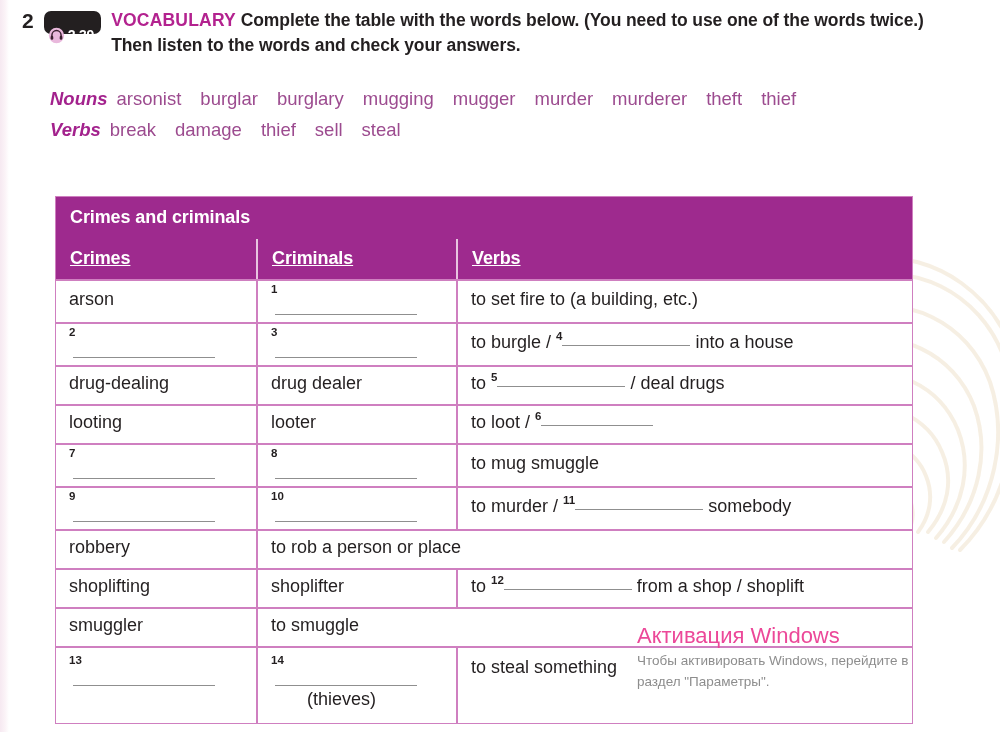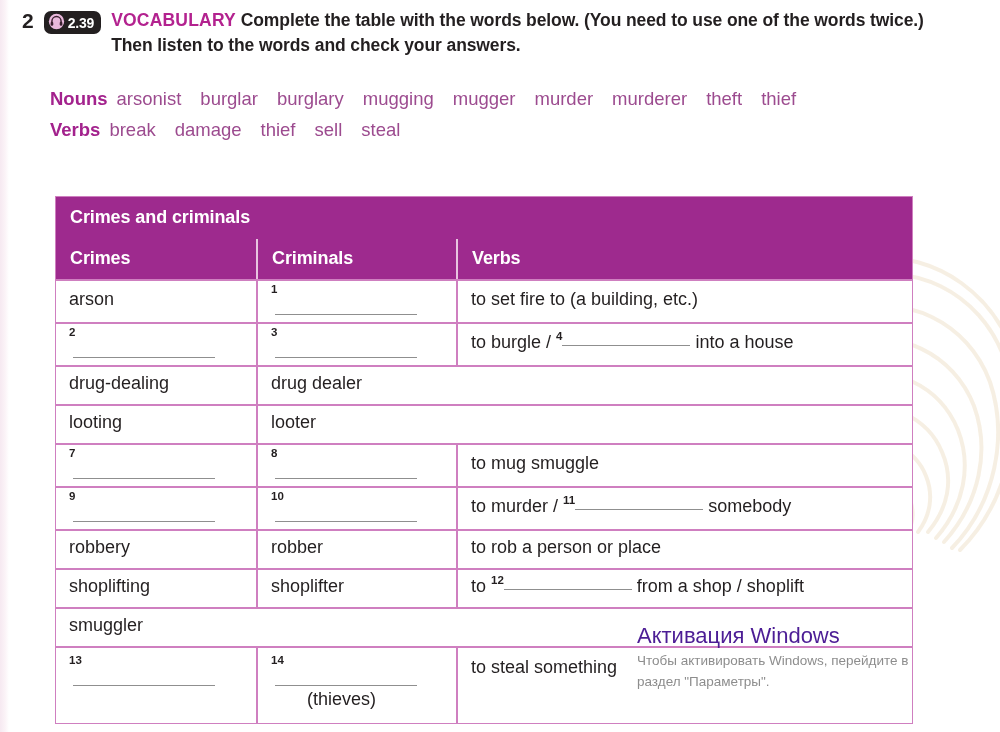--- a/index.html
+++ b/index.html
@@ -28,60 +28,61 @@
     position:absolute; left:22px; top:8px; right:60px;
   }
   .ex-row{ display:flex; align-items:flex-start; gap:10px; }
   #exercise-number{
     font-size:21px; font-weight:bold; color:#231f20; line-height:26px;
     flex:0 0 auto;
   }
   #audio-badge{
     flex:0 0 auto; margin-top:3px;
     background:#231f20; color:#ffffff;
-    border-radius:7px; height:23px; padding:1px 7px 0 4px;
-    display:inline-flex; align-items:center; gap:3px;
+    border-radius:7px; height:23px; padding:16px 7px 0 4px;
+    display:inline-flex; gap:3px;
     font-size:14px; font-weight:bold; letter-spacing:-.2px;
   }
   #headphones-icon{ display:block; }
   #instruction-block{ flex:1 1 auto; }
   #instruction-text{
     font-size:17.5px; line-height:25px; color:#231f20; font-weight:bold;
     letter-spacing:-.1px;
   }
   #vocabulary-label{ color:#b3228f; font-weight:bold; letter-spacing:.2px; }
   .instr-normal{ font-weight:bold; color:#231f20; }
 
   
   #word-bank{
     position:absolute; left:50px; top:83px; right:70px;
     font-size:18.5px; line-height:31px; color:#9c4b8f;
   }
   .bank-line{ display:block; }
-  .bank-label{ font-weight:bold; color:#a3228d; margin-right:9px; }
+  .bank-label{ font-weight:bold; color:#a3228d; margin-right:9px;font-style:italic; }
   .bank-word{ margin-right:19px; color:#9c4b8f; }
 
   
   #crimes-table{
     position:absolute; left:55px; top:196px;
     width:858px;
     border:1px solid #cf7fc0;
     background:#fff;
   }
   #table-caption{
     background:#9e2a8e; color:#fff;
     font-size:18px; font-weight:bold; letter-spacing:-.1px;
     padding:10px 14px 11px 14px;
   }
   .thead-row{ display:flex; background:#9e2a8e; }
   .thead-cell{
     color:#fff; font-size:18px; font-weight:bold;
     padding:9px 14px 10px 14px;
     border-left:2px solid #e8c4e0;
     letter-spacing:-.1px;
+    text-decoration:underline;
   }
   .thead-cell:first-child{ border-left:none; }
   .trow{ display:flex; border-top:2px solid #cf7fc0; }
   .tcell{
     font-size:18px; color:#231f20;
     padding:3px 12px 7px 13px;
     border-left:2px solid #cf7fc0;
     line-height:25px;
     display:flex; flex-direction:column; justify-content:center;
     min-height:37px;
@@ -104,21 +105,21 @@
   .blank-inline-wide{ width:128px; position:relative; top:-2px; }
   .numbered-cell{ align-items:flex-start; }
   .numline{ display:block; line-height:13px; }
   .plural-note{ display:block; line-height:27px;margin-left:36px; }
 
   
   #windows-watermark{
     position:absolute; left:637px; top:622px;
     color:#8a8a8a; pointer-events:none; user-select:none;
   }
-  #wm-title{ font-size:22px; line-height:28px; color:#4c1d95; }
+  #wm-title{ font-size:22px; line-height:28px; color:#ec4899; }
   #wm-sub{ font-size:13.5px; line-height:21px; color:#8d8d8d; }
 </style>
 </head>
 <body>
 
 <div id="left-edge-strip"></div>
 
 <div id="right-decor">
   <svg width="190" height="420" viewBox="0 0 190 420" aria-hidden="true">
     <g fill="none" stroke="#f0e3cd" stroke-width="4" stroke-linecap="round">
@@ -199,24 +200,30 @@
           <span class="sup numline">3</span>
           <span class="blank blank-cellwide"></span>
         </div>
         <div class="tcell c-verbs">
           <span><span>to burgle / </span><span class="sup">4</span><span class="blank blank-inline-wide"></span><span> into a house</span></span>
         </div>
       </div>
       <div class="trow">
         <div class="tcell c-crimes">drug-dealing</div>
         <div class="tcell c-criminals">drug dealer</div>
+        <div class="tcell c-verbs">
+          <span><span>to </span><span class="sup">5</span><span class="blank blank-inline-wide"></span><span> / deal drugs</span></span>
+        </div>
       </div>
       <div class="trow">
         <div class="tcell c-crimes">looting</div>
         <div class="tcell c-criminals">looter</div>
+        <div class="tcell c-verbs">
+          <span><span>to loot / </span><span class="sup">6</span><span class="blank blank-inline"></span></span>
+        </div>
       </div>
       <div class="trow">
         <div class="tcell c-crimes numbered-cell">
           <span class="sup numline">7</span>
           <span class="blank blank-cellwide"></span>
         </div>
         <div class="tcell c-criminals numbered-cell">
           <span class="sup numline">8</span>
           <span class="blank blank-cellwide"></span>
         </div>
@@ -232,34 +239,36 @@
         <div class="tcell c-criminals numbered-cell">
           <span class="sup numline">10</span>
           <span class="blank blank-cellwide"></span>
         </div>
         <div class="tcell c-verbs">
           <span><span>to murder / </span><span class="sup">11</span><span class="blank blank-inline-wide"></span><span> somebody</span></span>
         </div>
       </div>
       <div class="trow">
         <div class="tcell c-crimes">robbery</div>
-        <div class="tcell c-criminals">robber</div>
         <div class="tcell c-verbs">
           <span><span>to rob a person or place</span></span>
         </div>
       </div>
       <div class="trow">
         <div class="tcell c-crimes">shoplifting</div>
         <div class="tcell c-criminals">shoplifter</div>
         <div class="tcell c-verbs">
           <span><span>to </span><span class="sup">12</span><span class="blank blank-inline-wide"></span><span> from a shop / shoplift</span></span>
         </div>
       </div>
       <div class="trow">
         <div class="tcell c-criminals">smuggler</div>
+        <div class="tcell c-verbs">
+          <span><span>to smuggle</span></span>
+        </div>
       </div>
       <div class="trow">
         <div class="tcell c-crimes tall numbered-cell">
           <span class="sup numline">13</span>
           <span class="blank blank-cellwide"></span>
         </div>
         <div class="tcell c-criminals tall numbered-cell">
           <span class="sup numline">14</span>
           <span class="blank blank-cellwide"></span>
           <span class="plural-note">(thieves)</span>

